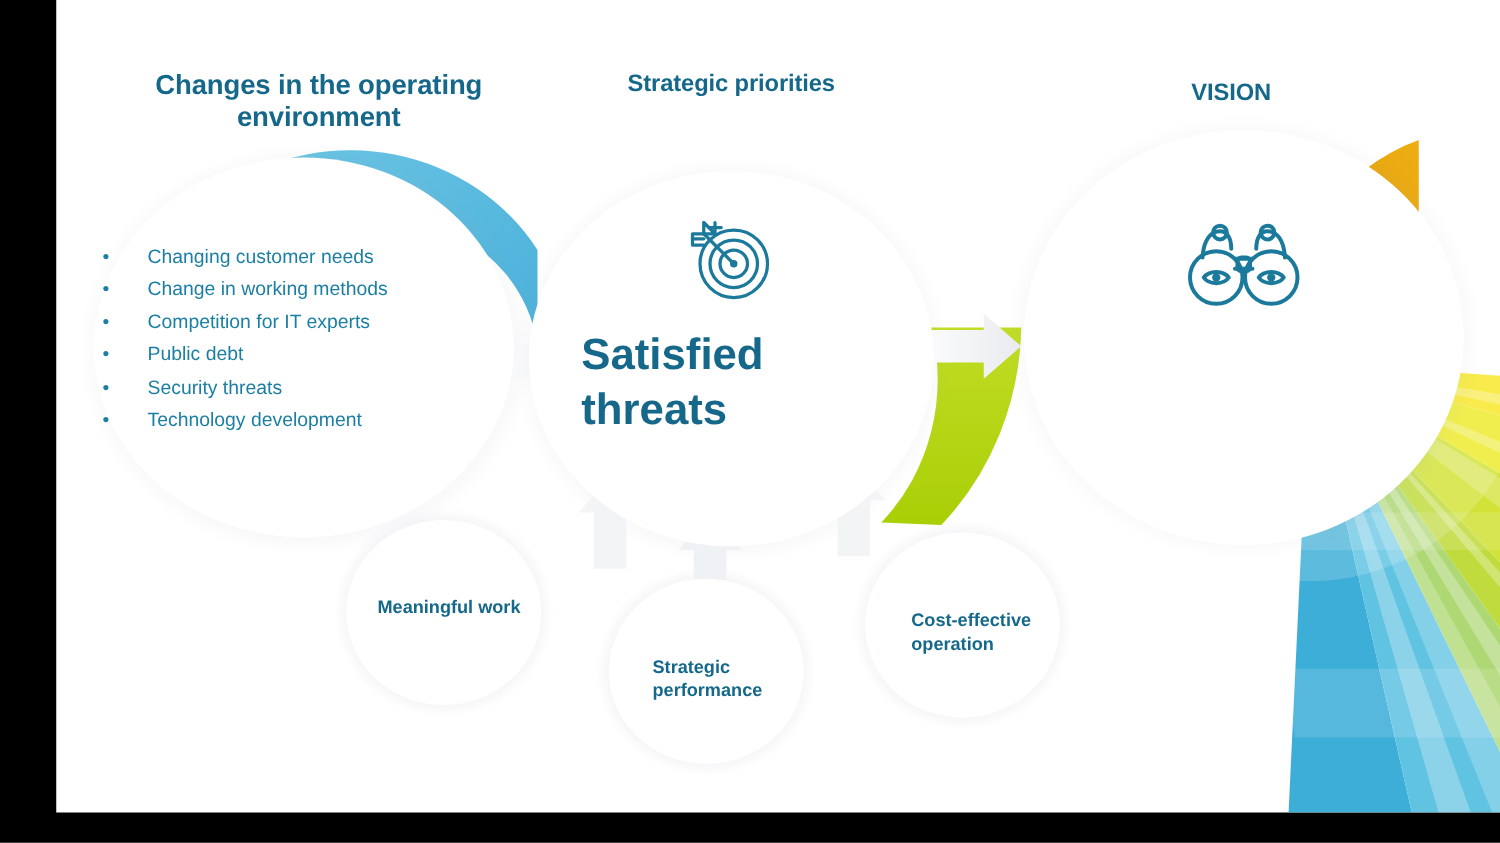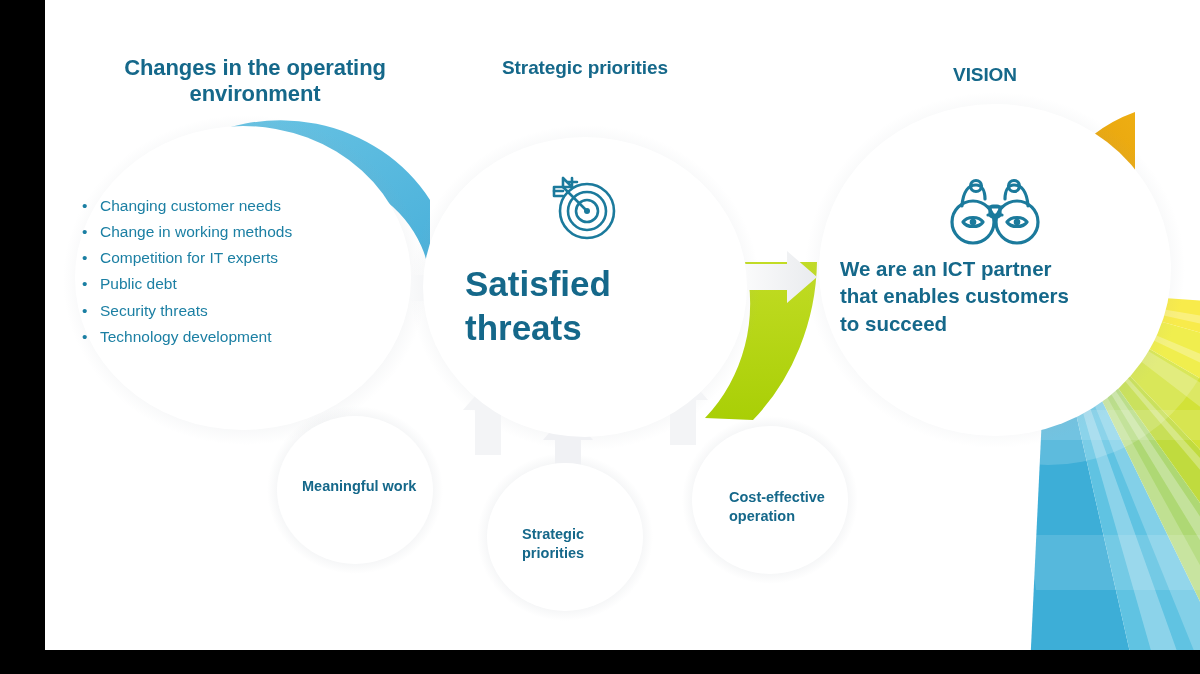--- a/index.html
+++ b/index.html
@@ -10,21 +10,21 @@
   #svgroot{position:absolute;left:0;top:0;width:1155px;height:650px;}
   .hdr{position:absolute;text-align:center;font-weight:bold;color:#15688a;
        line-height:1.18;letter-spacing:-0.1px;}
   #hdr-left{left:55px;top:55px;width:310px;font-size:22px;}
   #hdr-mid{left:420px;top:57px;width:240px;font-size:19px;}
   #hdr-right{left:820px;top:64px;width:240px;font-size:19px;}
   .bullets{position:absolute;left:37px;top:196px;width:300px;color:#1b7fa3;
            font-size:15.5px;line-height:1.3;}
   .bullets .row{display:flex;margin-bottom:6px;}
   .bullets .bt{width:18px;flex:0 0 18px;text-align:left;}
-  .bullets .btx{flex:1;}
+  .bullets .btx{flex:1;margin-left:18px;}
   .cen{position:absolute;text-align:left;color:#15688a;font-weight:bold;}
   #lbl-center{left:420px;top:262px;width:240px;font-size:35px;line-height:1.25;}
   #lbl-vision{left:795px;top:255px;width:305px;font-size:20.5px;line-height:1.33;}
   #lbl-mw{left:257px;top:478px;width:190px;font-size:14.5px;}
   #lbl-ep{left:477px;top:525px;width:180px;font-size:14.5px;line-height:1.28;}
   #lbl-ce{left:684px;top:488px;width:170px;font-size:14.5px;line-height:1.28;}
 </style>
 </head>
 <body>
 
@@ -200,31 +200,26 @@
       <span class="bt">•</span>
       <span class="btx">Technology development</span>
     </div>
   </div>
 
   <div class="cen" id="lbl-center">
     <div>Satisfied</div>
     <div>threats</div>
   </div>
 
-  <div class="cen" id="lbl-vision">
-    <div>We are an ICT partner</div>
-    <div>that enables customers</div>
-    <div>to succeed</div>
-  </div>
 
   <div class="cen" id="lbl-mw">Meaningful work</div>
 
   <div class="cen" id="lbl-ep">
     <div>Strategic</div>
-    <div>priorities</div>
+    <div>performance</div>
   </div>
 
   <div class="cen" id="lbl-ce">
     <div>Cost-effective</div>
     <div>operation</div>
   </div>
 
 </div>
 
 </body></html>

